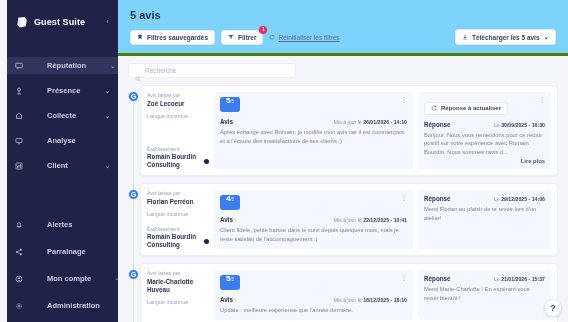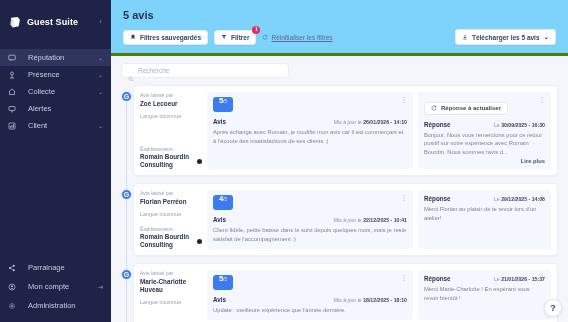--- a/index.html
+++ b/index.html
@@ -2,21 +2,21 @@
 <html><head>
 <meta charset="utf-8">
 <style>
   * { box-sizing: border-box; margin: 0; padding: 0; }
   html, body {
     width: 568px; height: 322px;
     font-family: "Liberation Sans", sans-serif;
     background: #f4f6fb;
     overflow: hidden;
   }
-  .app { display: flex; width: 568px; height: 310px; }
+  .app { display: flex; width: 568px; height: 310px; padding-left: 7px; }
 
   
   .sidebar {
     width: 111px; height: 322px;
     background: #1f2347;
     display: flex; flex-direction: column;
     flex: 0 0 111px;
     position: relative;
   }
   .brand {
@@ -28,24 +28,24 @@
   .brand-name {
     color: #ffffff; font-size: 9px; font-weight: bold;
     letter-spacing: .1px; white-space: nowrap;
   }
   .brand-collapse {
     margin-left: auto; color: #7f86ad; font-size: 8px; line-height: 1;
     cursor: pointer;
   }
   .nav-top { margin-top: 17px; }
   .nav-item {
-    display: flex; align-items: center; gap: 12px;
+    display: flex; align-items: center; gap: 24px;
     height: 17px; padding: 0 8px;
-    color: #c7cbe0; font-size: 7.5px; font-weight: normal;
-    white-space: nowrap; cursor: pointer;
+    color: #c7cbe0; font-size: 7.5px; font-weight: bold;
+    white-space: nowrap; cursor: pointer; margin-top: 8px;
   }
   .nav-item.active { background: #30355e; }
   .nav-item .ico { width: 8px; height: 8px; flex: 0 0 8px; display:block; }
   .nav-item .label { flex: 1 1 auto; }
   .nav-item .caret { font-size: 6px; color: #8e94b8; }
   .nav-bottom { margin-top: auto; padding-bottom: 7px; }
   .nav-bottom .nav-item { height: 19px; }
 
   
   .main {
@@ -249,38 +249,48 @@
         <span class="label">Collecte</span>
         <span class="caret">⌄</span>
       </div>
       <div class="nav-item">
         <span class="ico">
           <svg viewBox="0 0 16 16" width="8" height="8">
               <rect x="2" y="3" width="12" height="8" rx="1.2" fill="none" stroke="#c7cbe0" stroke-width="1.4"></rect>
               <path d="M6 13.5 L10 13.5" stroke="#c7cbe0" stroke-width="1.4"></path>
             </svg>
         </span>
-        <span class="label">Alertes</span>
+        <span class="label">Analyse</span>
         <span class="caret"></span>
       </div>
       <div class="nav-item">
         <span class="ico">
           <svg viewBox="0 0 16 16" width="8" height="8">
               <rect x="2" y="2" width="12" height="12" rx="1.5" fill="none" stroke="#c7cbe0" stroke-width="1.4"></rect>
               <rect x="4.5" y="8" width="1.6" height="3.5" fill="#c7cbe0"></rect>
               <rect x="7.2" y="6" width="1.6" height="5.5" fill="#c7cbe0"></rect>
               <rect x="9.9" y="4.5" width="1.6" height="7" fill="#c7cbe0"></rect>
             </svg>
         </span>
         <span class="label">Client</span>
         <span class="caret">⌄</span>
       </div>
     </nav>
 
     <nav class="nav-bottom">
+      <div class="nav-item">
+        <span class="ico">
+          <svg viewBox="0 0 16 16" width="8" height="8">
+              <path d="M4 11 L12 11 L11 9 L11 6.5 A3 3 0 0 0 5 6.5 L5 9 Z" fill="none" stroke="#c7cbe0" stroke-width="1.3"></path>
+              <path d="M6.8 12.5 A1.3 1.3 0 0 0 9.2 12.5" fill="none" stroke="#c7cbe0" stroke-width="1.3"></path>
+            </svg>
+        </span>
+        <span class="label">Alertes</span>
+        <span class="caret"></span>
+      </div>
       <div class="nav-item">
         <span class="ico">
           <svg viewBox="0 0 16 16" width="8" height="8">
               <circle cx="11.5" cy="3.5" r="2" fill="#c7cbe0"></circle>
               <circle cx="4" cy="8" r="2" fill="#c7cbe0"></circle>
               <circle cx="11.5" cy="12.5" r="2" fill="#c7cbe0"></circle>
               <path d="M5.6 7 L9.8 4.4 M5.6 9 L9.8 11.6" stroke="#c7cbe0" stroke-width="1.2"></path>
             </svg>
         </span>
         <span class="label">Parrainage</span>

